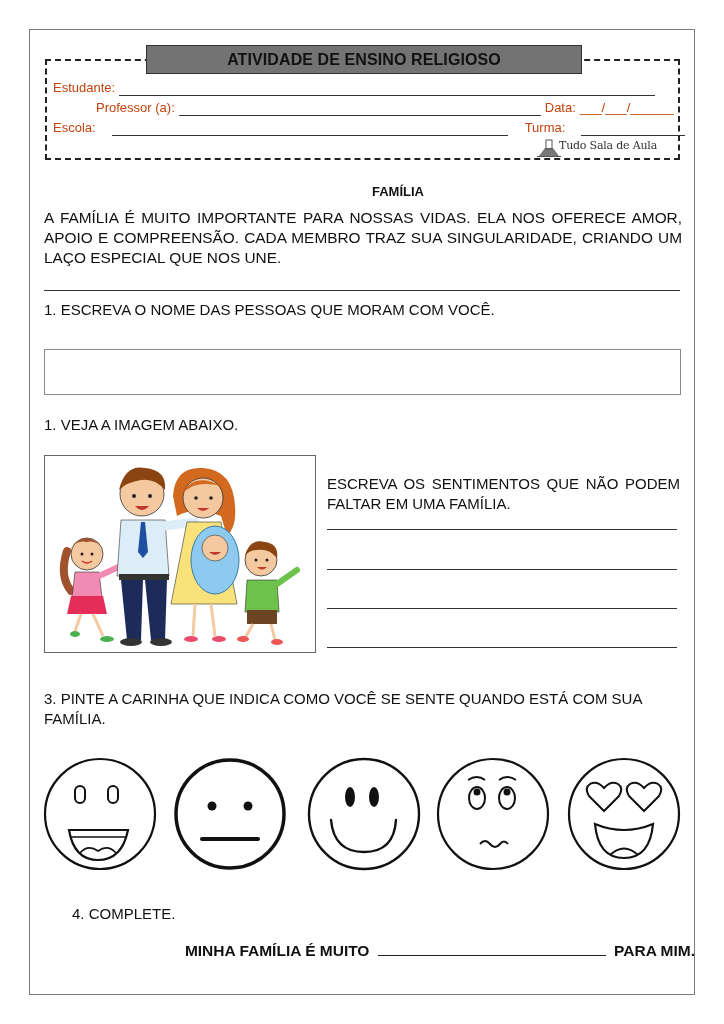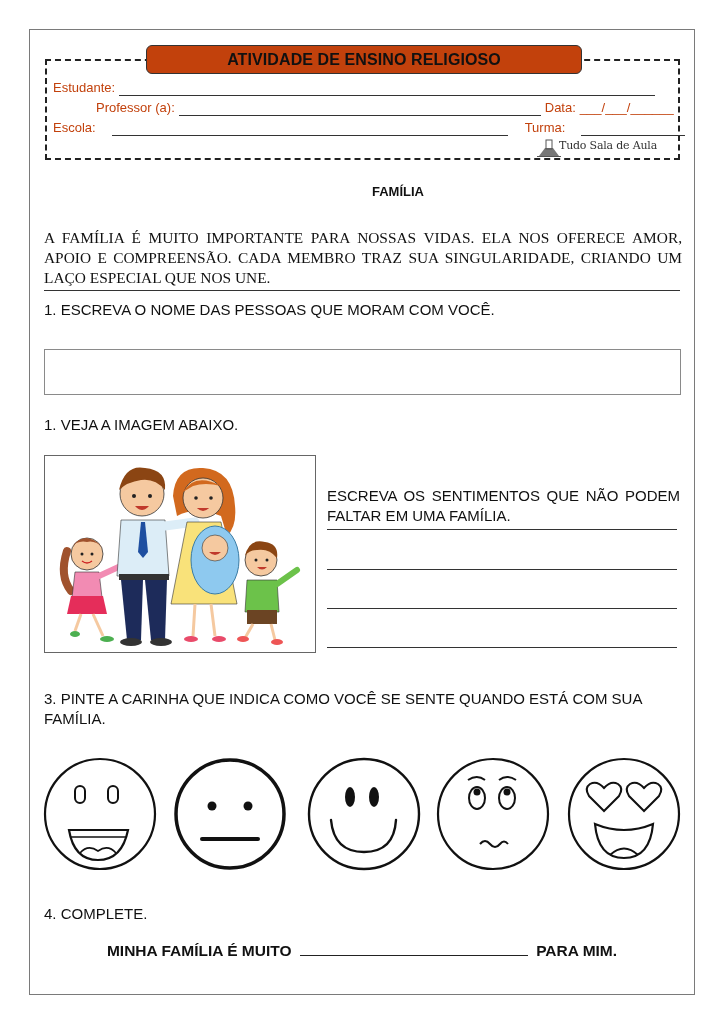--- a/index.html
+++ b/index.html
@@ -3,41 +3,41 @@
   <meta charset="utf-8">
   <style>
     * { box-sizing: border-box; margin: 0; padding: 0; }
     html, body { width: 724px; height: 1024px; background: #ffffff; overflow: hidden; }
     body { position: relative; font-family: "Liberation Sans", sans-serif; color: #111; }
 
     .page { position: absolute; left: 29px; top: 29px; width: 666px; height: 966px; border: 1px solid #7a7a7a; background: #fff; }
 
     
     .header-box { position: absolute; left: 45px; top: 59px; width: 635px; height: 101px; border: 2px dashed #222; }
-    .title-box { position: absolute; left: 146px; top: 45px; width: 436px; height: 29px; border: 1.5px solid #333; border-radius: 6px; background: #c2410c; text-align: center; font-weight: bold; font-size: 16px; line-height: 27px; letter-spacing: 0.1px; }
+    .title-box { position: absolute; left: 146px; top: 45px; width: 436px; height: 29px; border: 1.5px solid #333; border-radius: 0; background: #737373; text-align: center; font-weight: bold; font-size: 16px; line-height: 27px; letter-spacing: 0.1px; }
     .field-row { position: absolute; left: 53px; font-size: 13px; line-height: 16px; color: #c2410c; display: flex; align-items: flex-end; }
     .field-row .line { border-bottom: 1px solid #333; height: 13px; margin-left: 4px; }
     .logo { position: absolute; left: 537px; top: 138px; width: 118px; height: 20px; }
     .logo-text { position: absolute; left: 22px; top: 1px; font-family: "DejaVu Serif", serif; font-size: 11px; color: #333; white-space: nowrap; letter-spacing: -0.2px; }
 
     .section-title { position: absolute; left: 29px; width: 666px; top: 184px; text-align: center; font-weight: bold; font-size: 13px; margin-left: 36px; }
-    .paragraph { position: absolute; left: 44px; top: 228px; width: 638px; font-size: 15.4px; line-height: 20px; text-align: justify; font-family: Liberation Serif, serif; }
+    .paragraph { position: absolute; left: 44px; top: 208px; width: 638px; font-size: 15.4px; line-height: 20px; text-align: justify; }
     .rule { position: absolute; left: 44px; top: 290px; width: 636px; border-top: 1.5px solid #333; }
 
     .q { position: absolute; left: 44px; font-size: 15px; line-height: 20px; }
     .answer-box { position: absolute; left: 44px; top: 349px; width: 637px; height: 46px; border: 1px solid #8a8a8a; background: #fff; }
 
     .image-frame { position: absolute; left: 44px; top: 455px; width: 272px; height: 198px; border: 1px solid #666; background: #fff; overflow: hidden; }
-    .feel-text { position: absolute; left: 327px; top: 486px; width: 353px; font-size: 15px; line-height: 20px; text-align: justify; text-align-last: left; }
+    .feel-text { position: absolute; left: 327px; top: 474px; width: 353px; font-size: 15px; line-height: 20px; text-align: justify; text-align-last: left; }
     .feel-line { position: absolute; left: 327px; width: 350px; border-top: 1.3px solid #333; }
 
     .faces { position: absolute; left: 42px; top: 756px; width: 640px; height: 118px; }
     .face { position: absolute; top: 0; width: 116px; height: 116px; }
 
-    .complete { position: absolute; left: 29px; width: 666px; top: 942px; text-align: center; font-weight: bold; font-size: 15.5px; }
+    .complete { position: absolute; left: 29px; width: 666px; top: 942px; text-align: right; font-weight: bold; font-size: 15.5px; }
     .complete .blank { display: inline-block; width: 228px; border-bottom: 1.5px solid #222; height: 14px; vertical-align: baseline; margin: 0 4px; }
   </style>
 </head>
 <body>
 
 <div class="page"></div>
 
 <div class="header-box"></div>
 <div class="title-box">ATIVIDADE DE ENSINO RELIGIOSO</div>
 
@@ -181,18 +181,18 @@
 
   <svg class="face" style="left:524px;" viewBox="0 0 116 116">
     <circle cx="58" cy="58" r="55" fill="#fff" stroke="#111" stroke-width="2.2"></circle>
     <path d="M38 55 L23 40 Q18 32 24 28 Q31 24 38 32 Q45 24 52 28 Q58 32 53 40Z" fill="none" stroke="#111" stroke-width="2"></path>
     <path d="M78 55 L63 40 Q58 32 64 28 Q71 24 78 32 Q85 24 92 28 Q98 32 93 40Z" fill="none" stroke="#111" stroke-width="2"></path>
     <path d="M29 68 Q58 80 87 68 Q84 102 58 102 Q32 102 29 68Z" fill="none" stroke="#111" stroke-width="2.2"></path>
     <path d="M44 99 Q58 86 72 99" fill="none" stroke="#111" stroke-width="2"></path>
   </svg>
 </div>
 
-<div class="q" style="top:904px;">4. COMPLETE.</div>
+<div class="q" style="top:904px;margin-left:28px;">4. COMPLETE.</div>
 <div class="complete">
   <span>MINHA FAMÍLIA É MUITO</span>
   <span class="blank"></span>
   <span>PARA MIM.</span>
 </div>
 
 </body></html>

